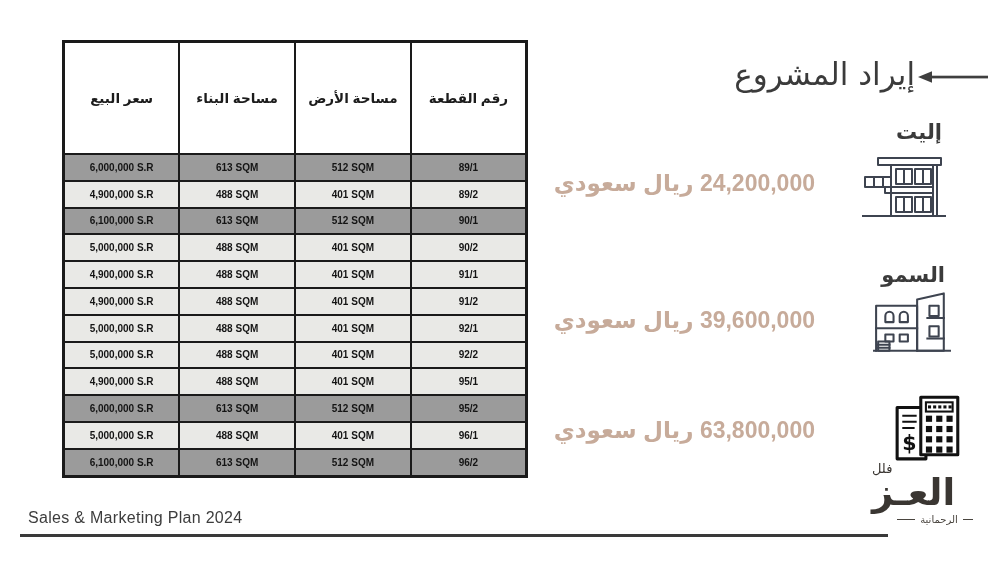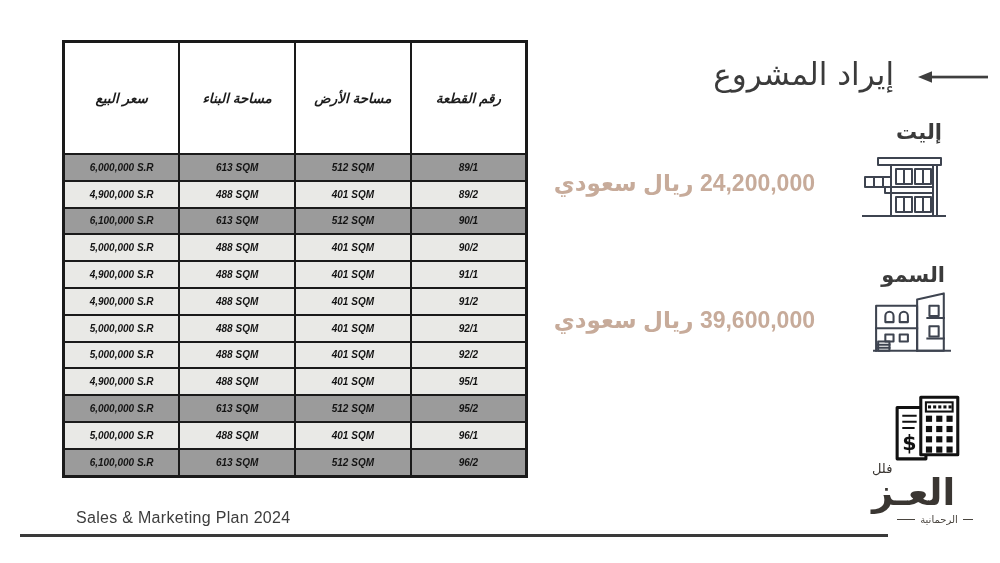--- a/index.html
+++ b/index.html
@@ -5,29 +5,29 @@
   html,body{margin:0;padding:0;background:#fff;}
   .slide{position:relative;width:1000px;height:563px;background:#ffffff;overflow:hidden;
          font-family:"DejaVu Sans",sans-serif;}
 
   
   .table-wrap{position:absolute;left:62px;top:40px;}
   table.pricing{border-collapse:collapse;table-layout:fixed;width:466px;height:438px;
                 direction:rtl;border:3px solid var(--border,#1a1a1a);}
   table.pricing th, table.pricing td{
       border:2px solid var(--border,#1a1a1a);text-align:center;vertical-align:middle;
-      font-family:"Liberation Sans","DejaVu Sans",sans-serif;font-style:italic;}
+      font-family:"Liberation Sans","DejaVu Sans",sans-serif;}
   table.pricing th{height:108px;background:var(--header-bg,#fff);
       font-size:13.5px;font-weight:bold;color:#1c1c1c;}
   table.pricing td{font-size:10px;font-weight:bold;color:#141414;direction:ltr;}
   tr.dark  td{background:var(--dark,#9b9b9b);}
   tr.light td{background:var(--light,#e9e9e6);}
 
   
-  .rev-title{position:absolute;top:56px;right:10px;display:flex;align-items:center;gap:22px;
+  .rev-title{position:absolute;top:56px;right:10px;display:flex;align-items:center;gap:1px;
              color:var(--heading,#3b3b3b);}
   .rev-title .txt{font-size:31px;letter-spacing:0.5px;}
   .arrow-svg{display:block;margin-top:6px;}
 
   .sec-label{position:absolute;font-size:21px;font-weight:bold;color:var(--heading,#3b3b3b);}
   #label-1{top:120px;right:58px;text-align:right;}
   #label-2{top:246px;right:55px;margin-top:17px;}
 
   .sec-icon{position:absolute;color:var(--stroke,#3e4450);}
   #icon-1{top:156px;right:52px;}
@@ -42,21 +42,21 @@
   #amount-2{top:307px;}
   #amount-3{top:417px;}
 
   .oline{fill:none;stroke:currentColor;stroke-width:2;stroke-linejoin:round;stroke-linecap:square;}
   .bline{stroke:#111;stroke-width:3;stroke-linejoin:round;}
   .bthin{stroke:#111;stroke-width:2;fill:none;}
   .bfill{fill:#111;stroke:none;}
 
   
   .footer-text{position:absolute;left:28px;top:509px;font-size:16px;color:#3d3d3d;
-               font-family:"Liberation Sans","DejaVu Sans",sans-serif;letter-spacing:0.3px;margin-left:48px;}
+               font-family:"Liberation Sans","DejaVu Sans",sans-serif;letter-spacing:0.3px;}
   .footer-line{position:absolute;left:20px;top:534px;width:868px;height:3px;background:#3a3a3a;}
 
   
   .logo{position:absolute;right:2px;top:462px;width:126px;text-align:left;color:#3a3632;}
   .logo-top{font-size:13px;line-height:13px;}
   .logo-main{font-size:37px;line-height:36px;font-weight:bold;letter-spacing:1px;}
   .logo-sub{margin-top:3px;display:flex;align-items:center;justify-content:center;gap:5px;
             font-size:10px;color:#4a453f;}
   .logo-sub .dash{display:inline-block;height:1.5px;background:#4a453f;}
   .logo-sub .dash.l{width:18px;} .logo-sub .dash.r{width:10px;}
@@ -228,20 +228,24 @@
         <rect class="bfill" x="43" y="31" width="6" height="6"></rect>
         <rect class="bfill" x="53" y="31" width="6" height="6"></rect>
       <rect class="bfill" x="33" y="41" width="6" height="6"></rect>
         <rect class="bfill" x="43" y="41" width="6" height="6"></rect>
         <rect class="bfill" x="53" y="41" width="6" height="6"></rect>
       <rect class="bfill" x="33" y="51" width="6" height="6"></rect>
         <rect class="bfill" x="43" y="51" width="6" height="6"></rect>
         <rect class="bfill" x="53" y="51" width="6" height="6"></rect>
     </svg>
   </div>
+  <div class="amount" id="amount-3">
+    <span>63,800,000</span>
+    <span>ريال سعودي</span>
+  </div>
 
   <div class="footer-text">Sales &amp; Marketing Plan 2024</div>
   <div class="footer-line"></div>
 
   <div class="logo">
     <div class="logo-top">فلل</div>
     <div class="logo-main">العـز</div>
     <div class="logo-sub">
       <span class="dash l"></span>
       <span>الرحمانية</span>

